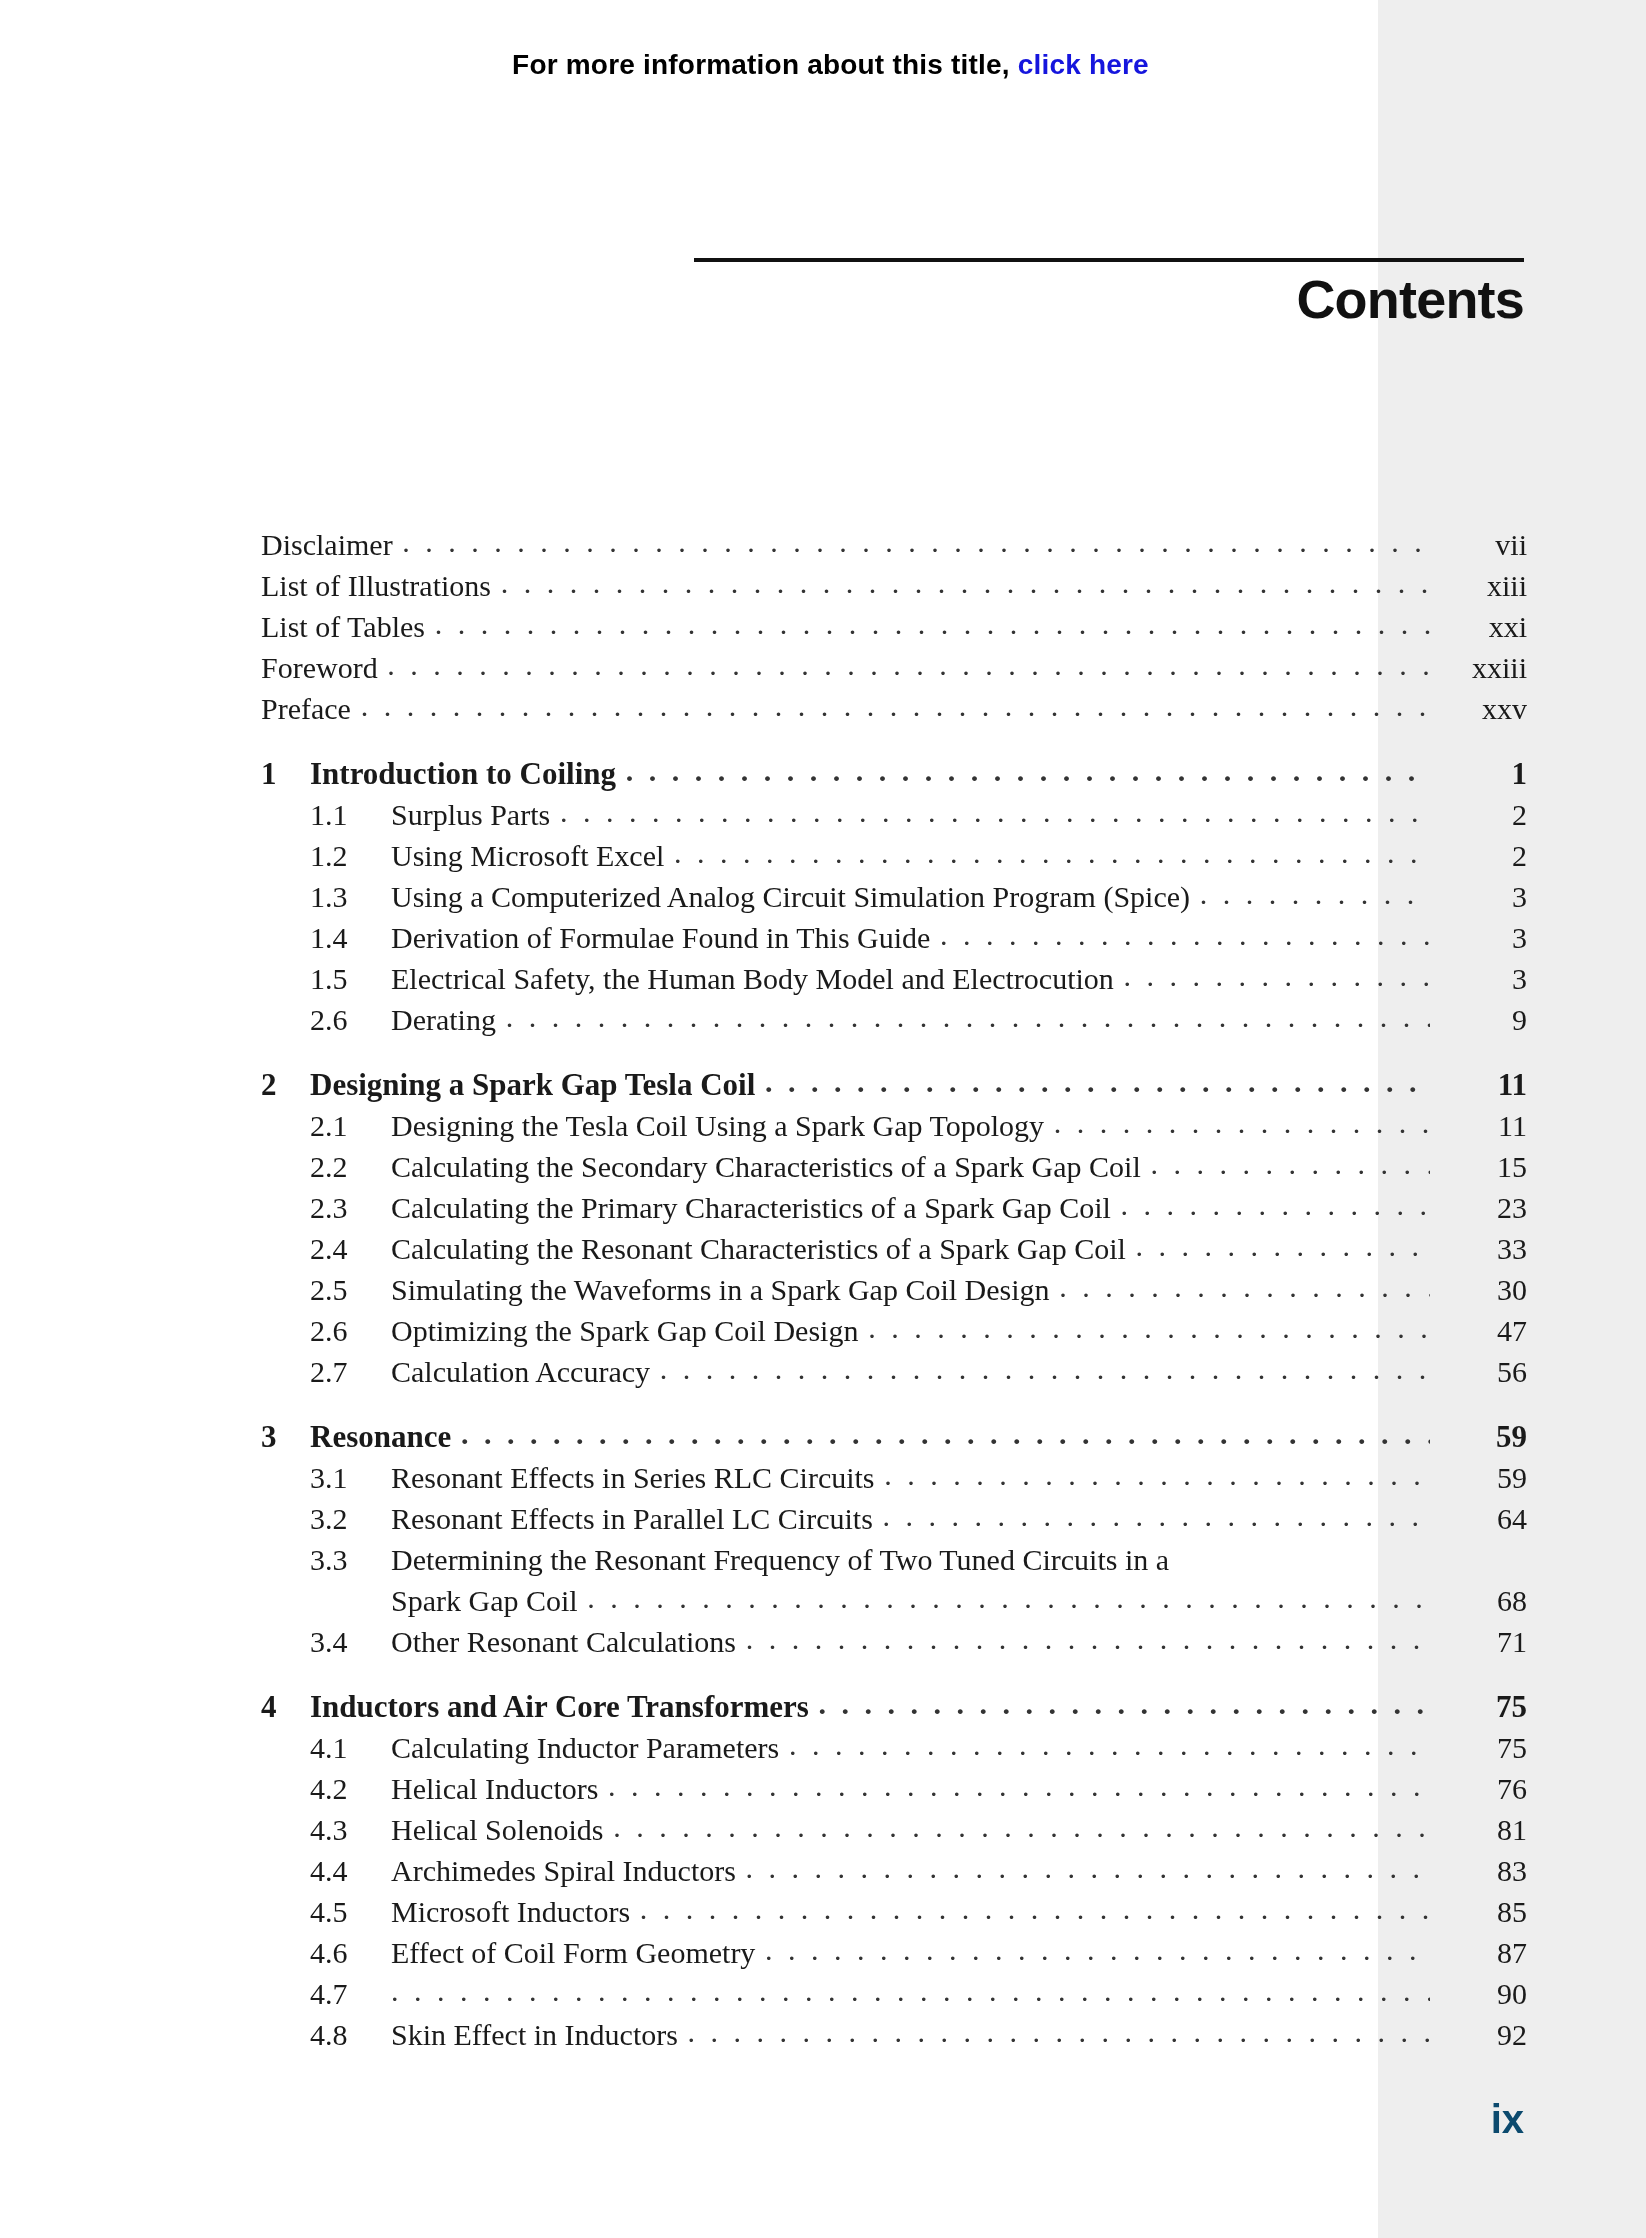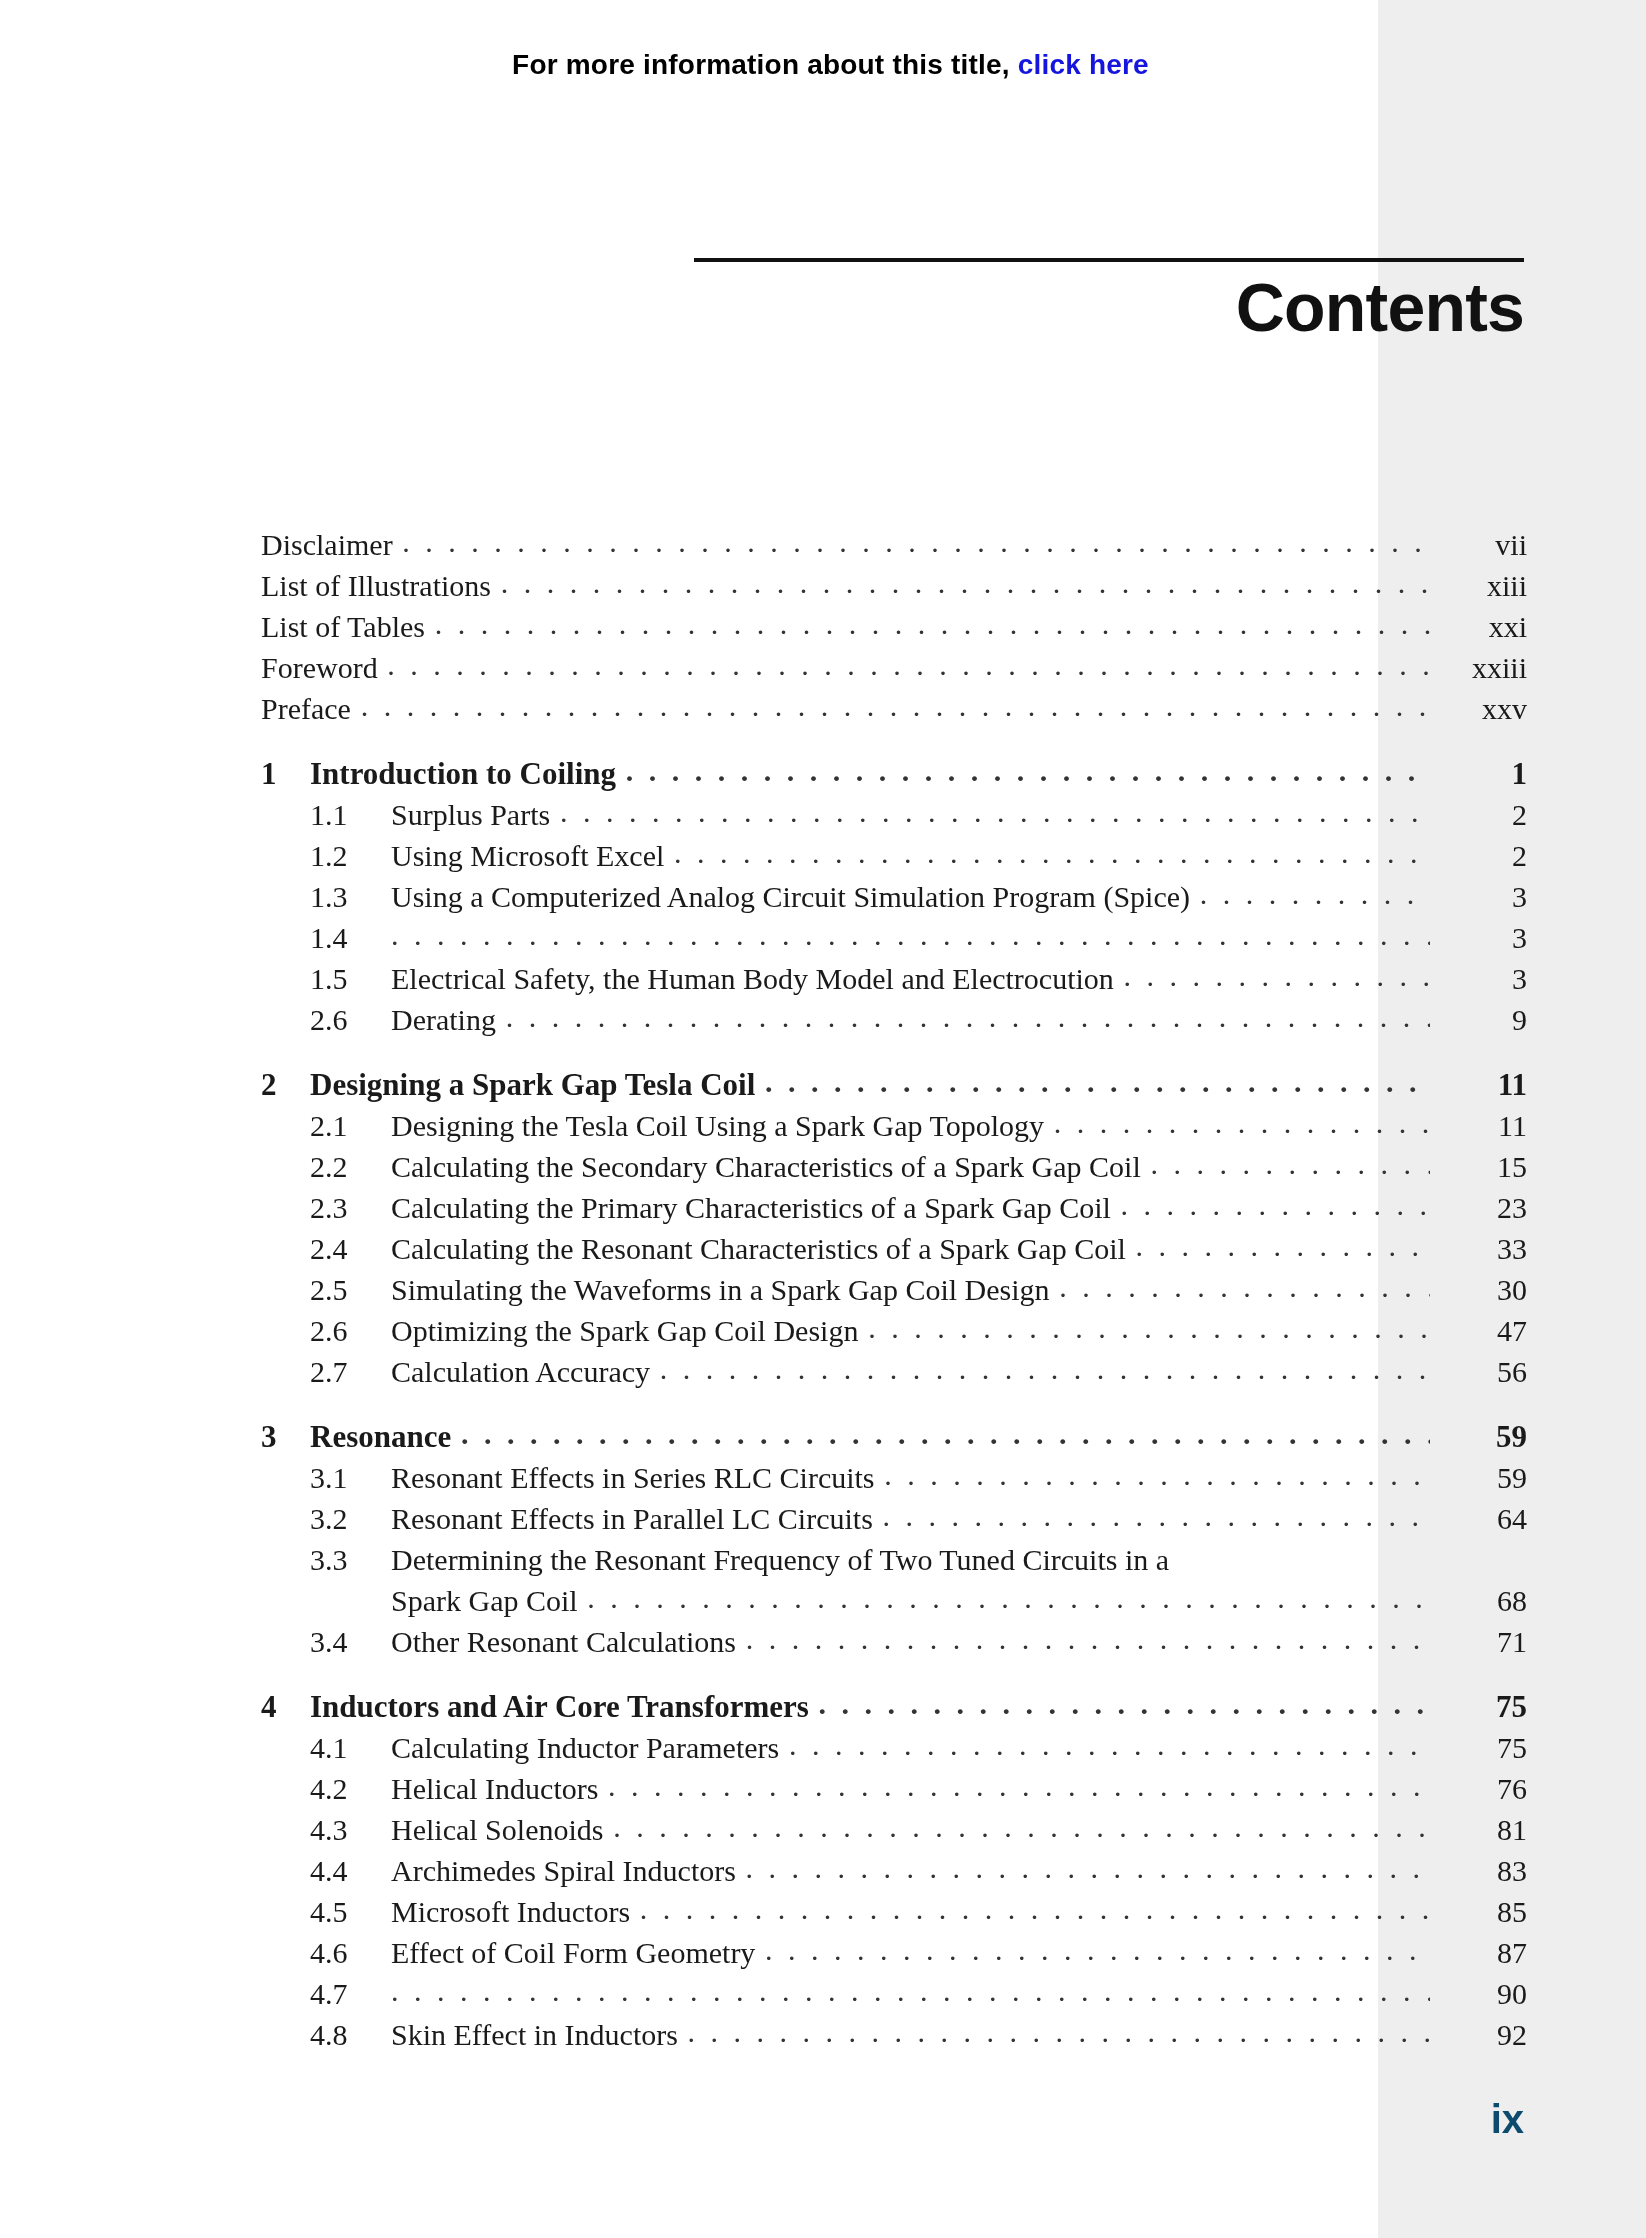--- a/index.html
+++ b/index.html
@@ -52,21 +52,21 @@
     width: 830px;
     height: 4px;
     background: #111111;
   }
   .contents-title {
     position: absolute;
     right: 123px;
     top: 268px;
     font-family: "Liberation Sans", sans-serif;
     font-weight: bold;
-    font-size: 68px;
+    font-size: 54px;
     letter-spacing: -0.8px;
     color: #111111;
   }
   .toc {
     position: absolute;
     left: 261px;
     top: 524px;
     width: 1266px;
   }
   .grp {
@@ -197,20 +197,21 @@
           <div class="row">
             <span class="num"></span>
             <span class="sub">1.3</span>
             <span class="label">Using a Computerized Analog Circuit Simulation Program (Spice)</span>
             <span class="dots">. . . . . . . . . . . . . . . . . . . . . . . . . . . . . . . . . . . . . . . . . . . . . . . . . . . . . . . . . . . . . . . . . . . . . . . . . . . . . . . . . . . . . . . . . . . . . . . . . . . . . . . . . . . . . . . . . . . . . . . . . . . . . . . . . . .</span>
             <span class="page-no">3</span>
           </div>
           <div class="row">
             <span class="num"></span>
             <span class="sub">1.4</span>
+            <span class="label">Derivation of Formulae Found in This Guide</span>
             <span class="dots">. . . . . . . . . . . . . . . . . . . . . . . . . . . . . . . . . . . . . . . . . . . . . . . . . . . . . . . . . . . . . . . . . . . . . . . . . . . . . . . . . . . . . . . . . . . . . . . . . . . . . . . . . . . . . . . . . . . . . . . . . . . . . . . . . . .</span>
             <span class="page-no">3</span>
           </div>
           <div class="row">
             <span class="num"></span>
             <span class="sub">1.5</span>
             <span class="label">Electrical Safety, the Human Body Model and Electrocution</span>
             <span class="dots">. . . . . . . . . . . . . . . . . . . . . . . . . . . . . . . . . . . . . . . . . . . . . . . . . . . . . . . . . . . . . . . . . . . . . . . . . . . . . . . . . . . . . . . . . . . . . . . . . . . . . . . . . . . . . . . . . . . . . . . . . . . . . . . . . . .</span>
             <span class="page-no">3</span>
           </div>

